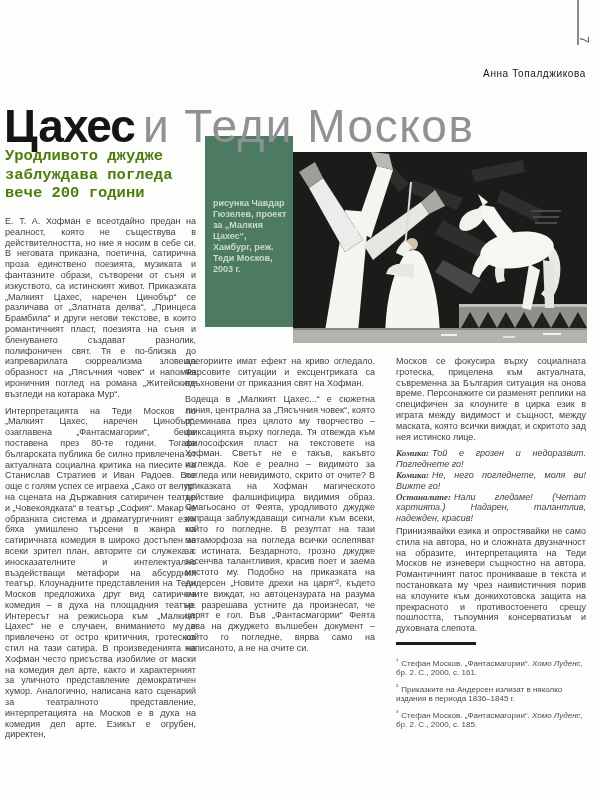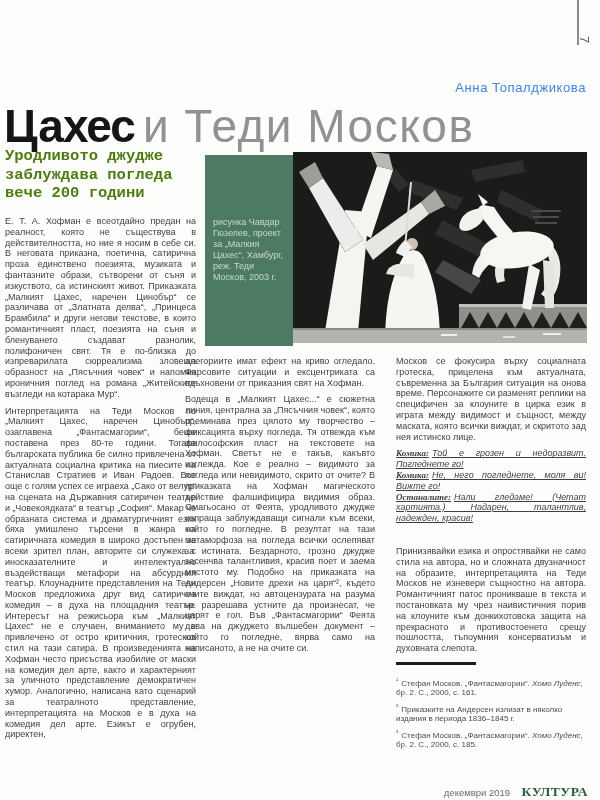--- a/index.html
+++ b/index.html
@@ -3,41 +3,41 @@
 <meta charset="utf-8">
 <style>
   html,body{margin:0;padding:0;background:#e8e8e8;}
   .page{position:relative;width:600px;height:800px;background:#fdfdfc;
         font-family:"Liberation Sans",sans-serif;overflow:hidden;margin:0 auto;}
   
   .pagemark-line{position:absolute;left:577px;top:0;width:2px;height:45px;background:#8b8b8b;}
   .pagemark-num{position:absolute;left:581px;top:32px;font-size:13px;color:#5a5a5a;
         transform:rotate(90deg);transform-origin:center;}
   
-  .author{position:absolute;right:14px;top:80px;font-size:13px;color:#3b82f6;letter-spacing:.6px;}
+  .author{position:absolute;right:14px;top:68px;font-size:10px;color:#0f172a;letter-spacing:.6px;}
   .title{position:absolute;left:4px;top:103px;margin:0;font-size:46px;line-height:1;
         white-space:nowrap;z-index:3;font-weight:normal;}
   .title .t-black{font-weight:bold;color:#151515;letter-spacing:-1px;}
   .title .t-gray{color:#8f9293;letter-spacing:1.5px;margin-left:8px;}
   .subtitle{position:absolute;left:5px;top:147px;width:186px;
         font-family:Liberation Mono, monospace;font-weight:bold;
         font-size:15.5px;line-height:18.5px;color:#4d7c0f;}
   
-  .greenbox{position:absolute;left:205px;top:155px;width:88px;height:191px;background:#4d7a62;}
+  .greenbox{position:absolute;left:205px;top:136px;width:88px;height:191px;background:#4d7a62;font-weight:bold;}
   .caption{padding:62px 6px 0 8px;font-size:9px;line-height:11px;color:#c9dac9;}
   .photo{position:absolute;left:293px;top:152px;width:294px;height:191px;}
   .photo svg{display:block;}
   
   .col{position:absolute;font-size:9px;line-height:10.8px;color:#3e3f3f;text-align:justify;}
   .col1{left:5px;top:216px;width:191px;}
   .col2{left:185px;top:356px;width:190px;}
   .col3{left:396px;top:356px;width:190px;}
   .col p{margin:0 0 6px 0;}
   .italic{font-style:italic;}
-  .dialogue{margin:0 0 22px 0;text-decoration:underline;}
+  .dialogue{margin:0 0 2px 0;}
   .dline{font-style:italic;}
   .speaker{font-family:"Liberation Serif",serif;font-weight:bold;font-style:italic;margin-right:3px;}
   .rule{width:80px;height:3px;background:#1c1c1c;margin:8px 0 10px 0;}
   .footnotes{font-size:8px;line-height:9.6px;color:#4c4c4c;text-align:left;}
   .fn{margin-bottom:3px;}
   .fn sup{font-size:7px;margin-right:3px;}
   .fn .fn-italic{font-style:italic;}
   
   .footer{position:absolute;right:12px;top:782px;white-space:nowrap;}
   .f-date{font-size:9.5px;color:#6a6a6a;margin-right:7px;}
@@ -141,18 +141,14 @@
     </div>
     <p>Принизявайки езика и опростявайки не само стила на автора, но и сложната двузначност на образите, интерпретацията на Теди Москов не изневери същностно на автора. Романтичният патос проникваше в текста и постановката му чрез наивистичния порив на клоуните към донкихотовска защита на прекрасното и противостоенето срещу пошлостта, тъпоумния консерватизъм и духовната слепота.</p>
     <div class="rule"></div>
     <div class="footnotes">
       <div class="fn"><sup>¹</sup><span>Стефан Москов. „Фантасмагории“. </span><span class="fn-italic">Хомо Луденс</span><span>, бр. 2. С., 2000, с. 161.</span></div>
       <div class="fn"><sup>²</sup><span>Приказките на Андерсен излизат в няколко издания в периода 1836–1845 г.</span></div>
       <div class="fn"><sup>³</sup><span>Стефан Москов. „Фантасмагории“. </span><span class="fn-italic">Хомо Луденс</span><span>, бр. 2. С., 2000, с. 185.</span></div>
     </div>
   </div>
 
-  <div class="footer">
-    <span class="f-date">декември 2019</span>
-    <span class="f-logo">КУЛТУРА</span>
-  </div>
 
 </div>
 
 </body></html>

